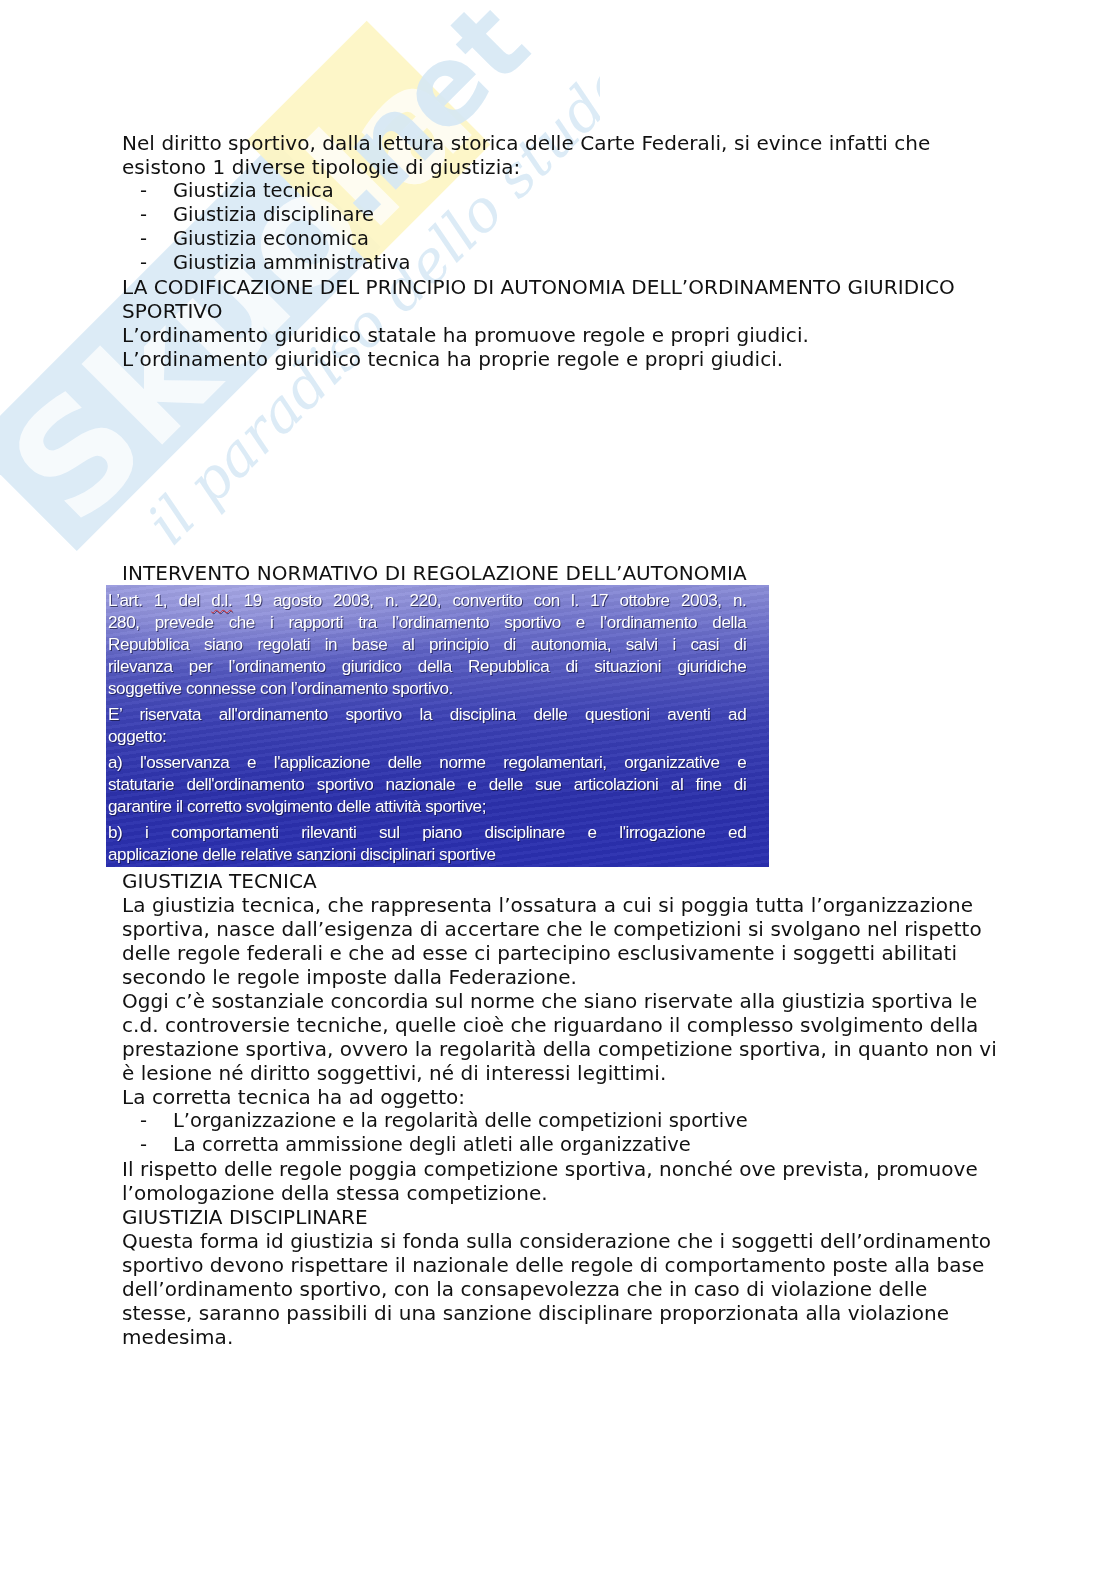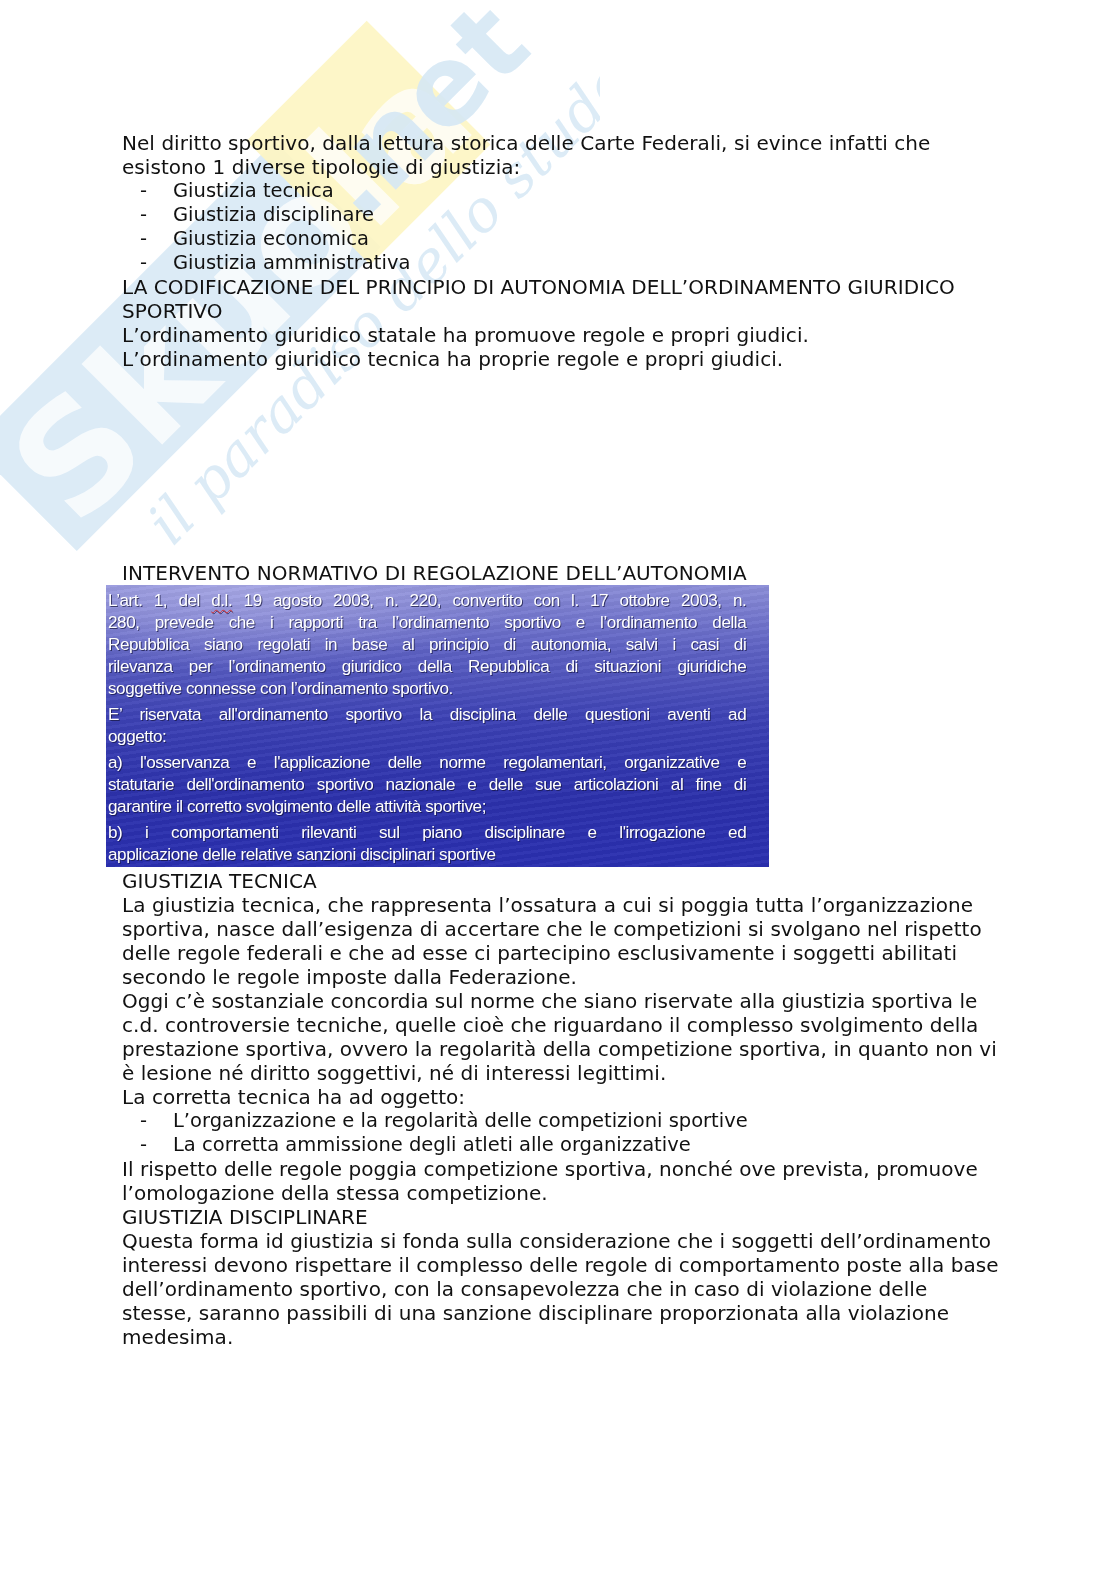--- a/index.html
+++ b/index.html
@@ -173,21 +173,21 @@
   <div class="bullet" style="top:1133px">
     <span class="dash">-</span>
     <span class="btext">La corretta ammissione degli atleti alle organizzative</span>
   </div>
 
   <div class="line" style="top:1157px">Il rispetto delle regole poggia competizione sportiva, nonché ove prevista, promuove</div>
   <div class="line" style="top:1181px">l’omologazione della stessa competizione.</div>
 
   <div class="line heading" style="top:1205px">GIUSTIZIA DISCIPLINARE</div>
   <div class="line" style="top:1229px">Questa forma id giustizia si fonda sulla considerazione che i soggetti dell’ordinamento</div>
-  <div class="line" style="top:1253px">interessi devono rispettare il complesso delle regole di comportamento poste alla base</div>
+  <div class="line" style="top:1253px">sportivo devono rispettare il nazionale delle regole di comportamento poste alla base</div>
   <div class="line" style="top:1277px">dell’ordinamento sportivo, con la consapevolezza che in caso di violazione delle</div>
   <div class="line" style="top:1301px">stesse, saranno passibili di una sanzione disciplinare proporzionata alla violazione</div>
   <div class="line" style="top:1325px">medesima.</div>
 </div>
 
 <div class="slide">
   <div class="slide-line" style="top:4px">
     <span>L’art. 1, del </span><span class="spell">d.l.</span><span> 19 agosto 2003, n. 220, convertito con l. 17 ottobre 2003, n.</span>
   </div>
   <div class="slide-line" style="top:26px">280, prevede che i rapporti tra l’ordinamento sportivo e l’ordinamento della</div>

